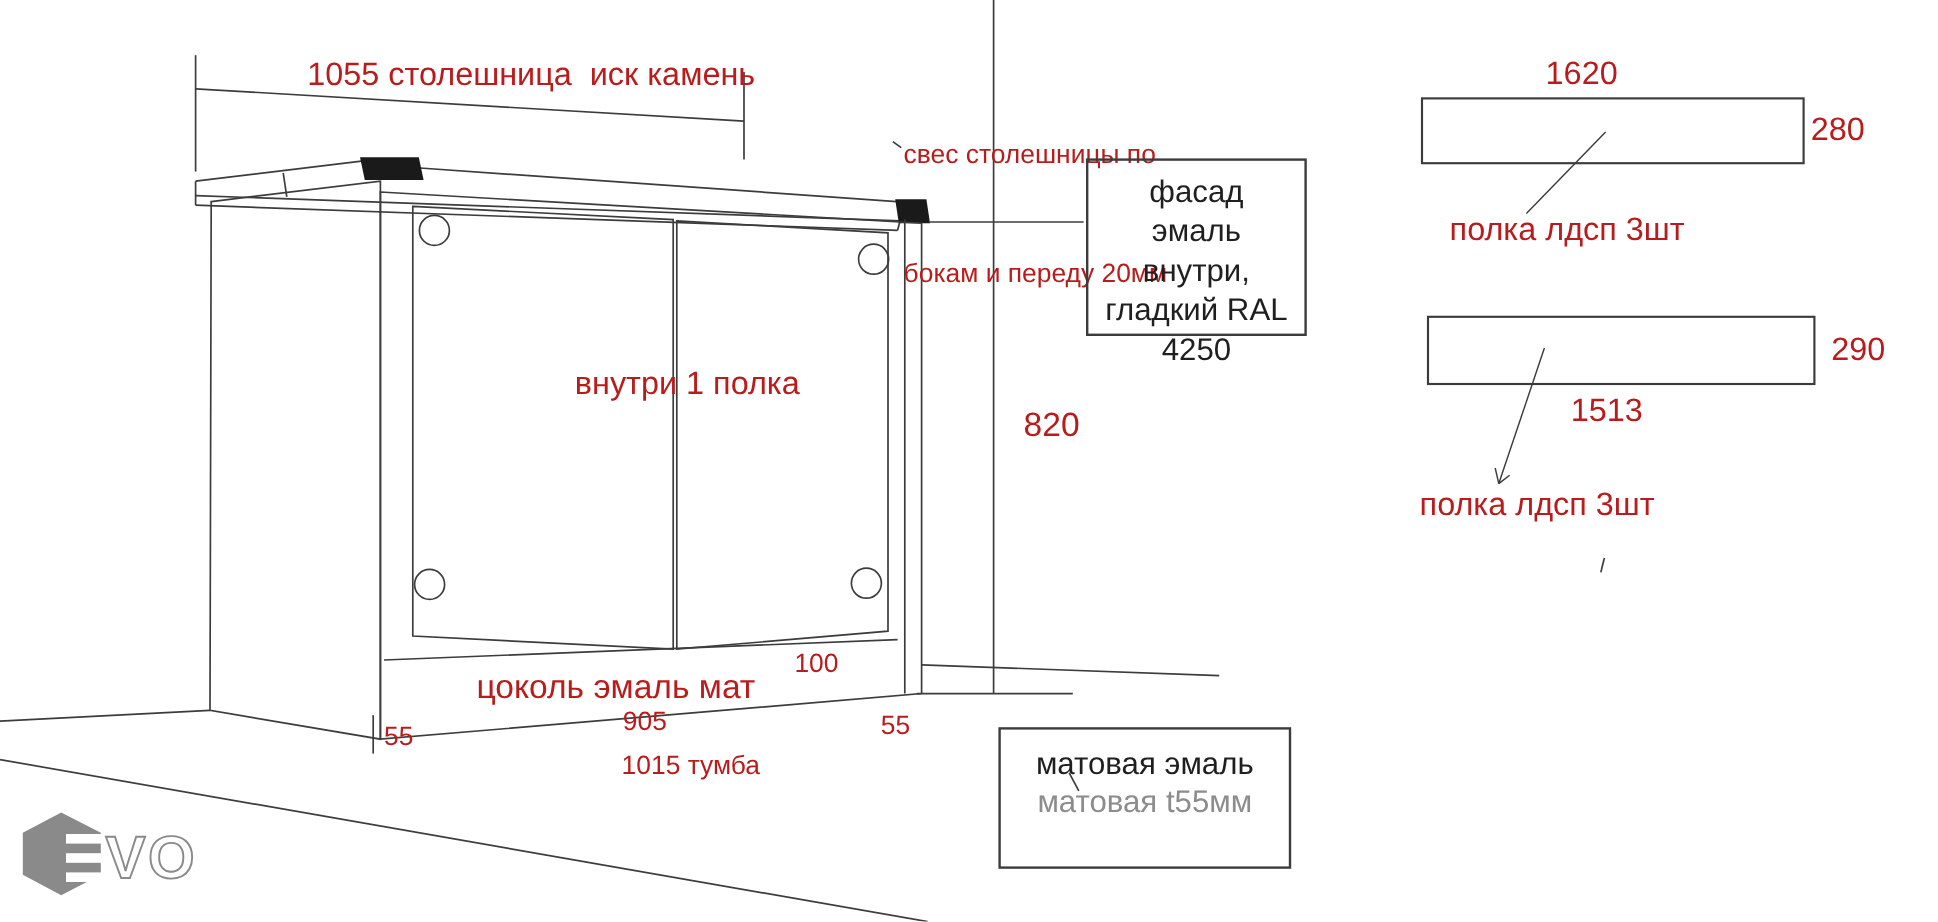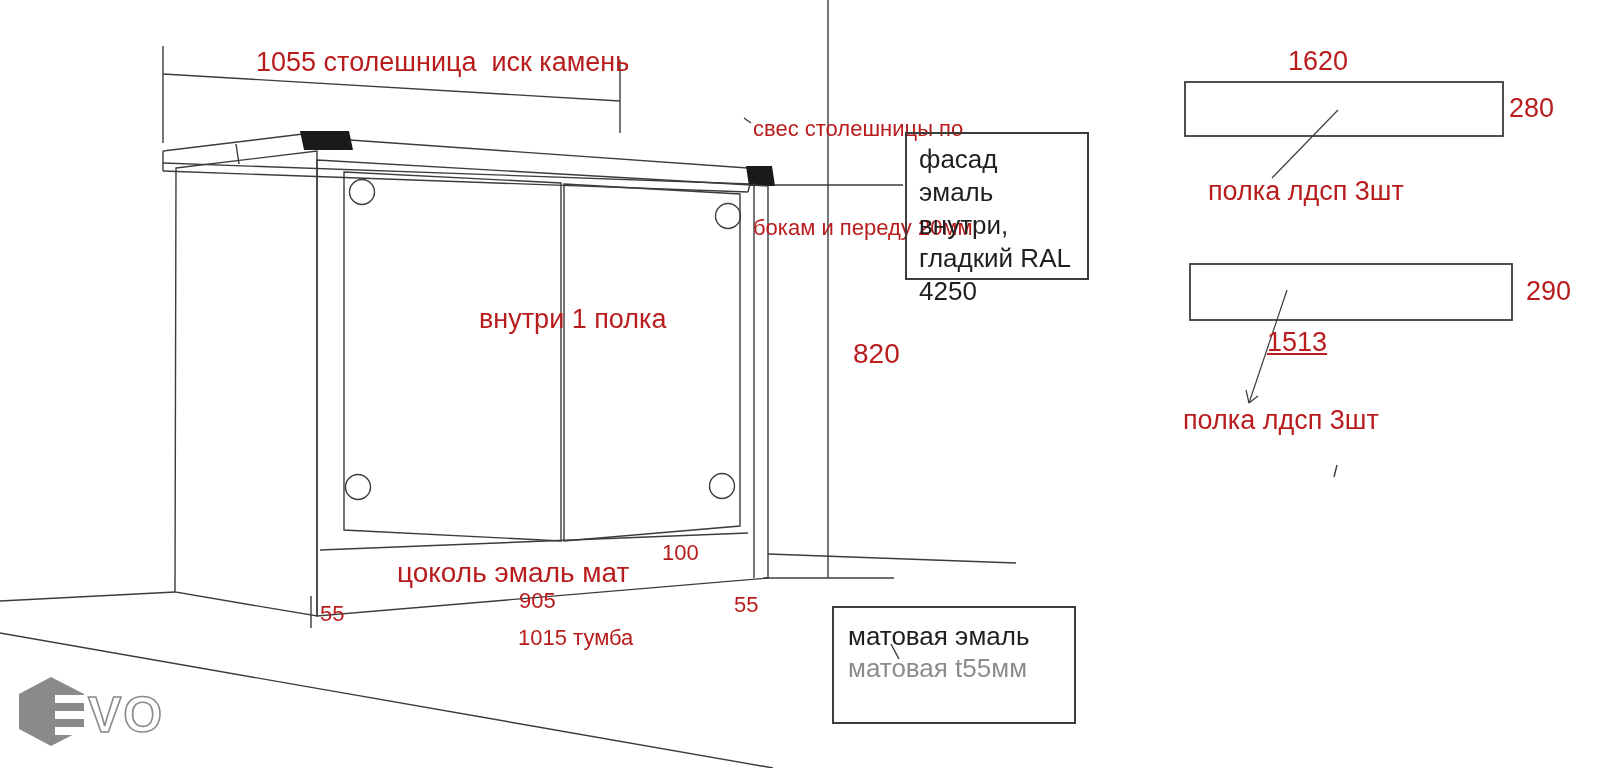--- a/index.html
+++ b/index.html
@@ -10,20 +10,21 @@
     color:#1f1f1f;
   }
   #canvas{position:absolute;left:0;top:0;z-index:0;}
   .txt{position:absolute;z-index:2;white-space:pre;color:#b91c1c;}
   .f26{font-size:22px;line-height:30px;}
   .f27{font-size:27px;line-height:31px;}
   .f28{font-size:28px;line-height:32px;}
   .notebox{
     position:absolute;z-index:2;border:2px solid #3c3c3c;background:transparent;
     font-size:26px;
+    text-align:center;
   }
   #facade-box{left:905px;top:132px;width:156px;height:126px;padding:9px 12px;line-height:33px;}
   #sides-box{left:832px;top:606px;width:212px;height:90px;padding:12px 14px;line-height:32px;}
   .gray{color:#8c8c8c;}
   
   #logo{position:absolute;left:0;top:660px;width:220px;height:108px;z-index:1;}
 </style>
 </head>
 <body>
 
@@ -134,21 +135,21 @@
 <div id="sides-box" class="notebox">
   <div>матовая эмаль</div>
   <div class="gray">матовая t55мм</div>
 </div>
 
 <div class="txt f27" style="left:1288px;top:46px;">1620</div>
 <div class="txt f27" style="left:1509px;top:93px;">280</div>
 <div class="txt f27" style="left:1208px;top:176px;">полка лдсп 3шт</div>
 
 <div class="txt f27" style="left:1526px;top:276px;">290</div>
-<div class="txt f27" style="left:1267px;top:327px;text-decoration:underline;">1513</div>
+<div class="txt f27" style="left:1309px;top:327px;">1513</div>
 <div class="txt f27" style="left:1183px;top:405px;">полка лдсп 3шт</div>
 
 <svg id="logo" width="220" height="108" viewBox="0 0 220 108">
   <polygon points="51,17 84,34 84,69 51,86 19,69 19,34" fill="#8a8a8a" stroke="none"></polygon>
   <g fill="#ffffff" stroke="none">
     <rect x="55" y="35" width="31" height="8"></rect>
     <rect x="55" y="51" width="31" height="8"></rect>
     <rect x="55" y="67" width="31" height="8"></rect>
   </g>
   <text x="88" y="72" font-family="Liberation Sans, sans-serif" font-size="50" font-weight="bold" fill="#ffffff" stroke="#8a8a8a" stroke-width="1.6" letter-spacing="2">VO</text>

